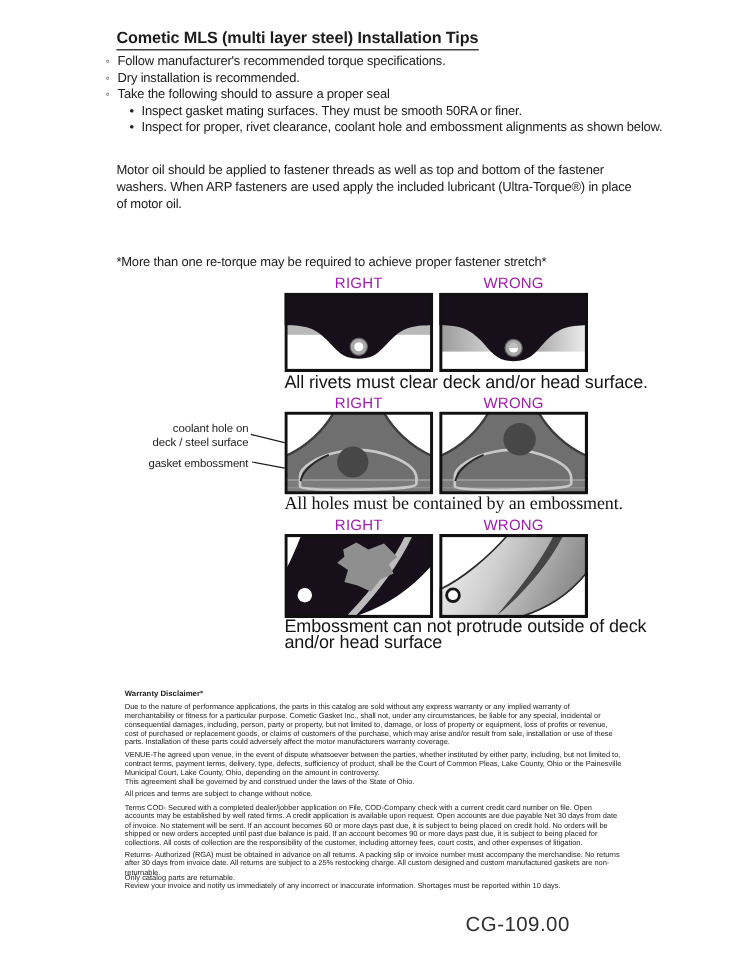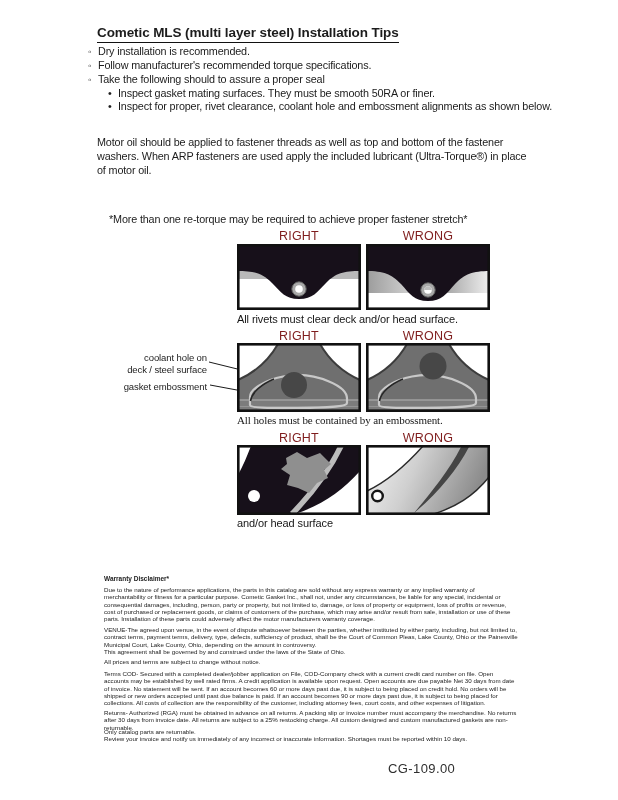--- a/index.html
+++ b/index.html
@@ -17,65 +17,65 @@
   .tips{font-size:10.8px;letter-spacing:-0.15px;line-height:12.9px;width:520px;}
   .tip-row{display:flex;}
   .tip-row .mk{width:10px;flex:0 0 10px;}
   .tip-row.lvl1 .mk::before{content:"◦";font-size:10px;}
   .tip-row.lvl2{margin-left:20px;}
   .tip-row.lvl2 .mk::before{content:"•";}
   
   .h2{font-size:12.5px;font-weight:bold;letter-spacing:-0.1px;}
   .body-p{font-size:10.8px;letter-spacing:-0.15px;line-height:14.2px;width:438px;}
   
-  .dg-label{width:124px;text-align:center;font-size:12.5px;letter-spacing:0.2px;color:#7f1d1d;}
-  .dg-caption{font-size:11px;letter-spacing:-0.1px;line-height:12.5px;color:#161616;}
+  .dg-label{width:124px;text-align:center;font-size:12.5px;letter-spacing:0.2px;color:#a21caf;}
+  .dg-caption{font-size:15px;letter-spacing:-0.1px;line-height:12.5px;color:#161616;}
   .callout{font-size:9.5px;letter-spacing:-0.1px;line-height:11.5px;text-align:right;width:110px;}
   svg.dg-box{display:block;}
   
   .disc{width:414px;color:#222;}
   .disc-h{font-size:6.5px;font-weight:bold;}
   .disc-p{font-size:6.2px;line-height:7.3px;letter-spacing:0;}
   .disc-p .blk{display:block;}
-  .pageno{font-size:13px;letter-spacing:0.4px;color:#2e2e2e;text-align:center;}
+  .pageno{font-size:17px;letter-spacing:0.4px;color:#2e2e2e;text-align:center;}
 </style>
 </head>
 <body>
 
 <div class="page">
 
   <div class="abs" style="left:97px;top:23px;">
     <span class="title">Cometic MLS (multi layer steel) Installation Tips</span>
   </div>
 
   <div class="abs tips" style="left:88px;top:45px;">
     <div class="tip-row lvl1">
       <span class="mk"></span>
+      <span>Follow manufacturer's recommended torque specifications.</span>
+    </div>
+    <div class="tip-row lvl1">
+      <span class="mk"></span>
       <span>Dry installation is recommended.</span>
     </div>
     <div class="tip-row lvl1">
       <span class="mk"></span>
-      <span>Follow manufacturer's recommended torque specifications.</span>
-    </div>
-    <div class="tip-row lvl1">
-      <span class="mk"></span>
       <span>Take the following should to assure a proper seal</span>
     </div>
     <div class="tip-row lvl2">
       <span class="mk"></span>
       <span>Inspect gasket mating surfaces.  They must be smooth 50RA or finer.</span>
     </div>
     <div class="tip-row lvl2">
       <span class="mk"></span>
       <span>Inspect for proper, rivet clearance, coolant hole and embossment alignments as shown below.</span>
     </div>
   </div>
 
   <div class="abs body-p" style="left:97px;top:135px;">Motor oil should be applied to fastener threads as well as top and bottom of the fastener washers. When ARP fasteners are used apply the included lubricant (Ultra-Torque®) in place of motor oil.</div>
-  <div class="abs body-p" style="left:97px;top:212px;margin-left:12px;">*More than one re-torque may be required to achieve proper fastener stretch*</div>
+  <div class="abs body-p" style="left:97px;top:212px;">*More than one re-torque may be required to achieve proper fastener stretch*</div>
 
   <div class="abs dg-label" style="left:237px;top:229px;">RIGHT</div>
   <div class="abs dg-label" style="left:366px;top:229px;">WRONG</div>
 
   <svg class="abs dg-box" style="left:237px;top:244px;" width="124" height="66" viewBox="0 0 124 66">
     <rect x="0" y="0" width="124" height="66" fill="#ffffff"></rect>
     <rect x="1" y="27" width="122" height="8" fill="#b9b9b9"></rect>
     <path d="M0,0 H124 V27 C106,27 99,29 89,39 C80,48 76,55 62,55 C48,55 44,48 35,39 C25,29 18,27 0,27 Z" fill="#17101a"></path>
     <circle cx="62" cy="45" r="7.2" fill="#a9a9a9" stroke="#5f5f5f" stroke-width="1"></circle>
     <circle cx="62" cy="45" r="3.8" fill="#ffffff"></circle>
@@ -175,20 +175,21 @@
       </linearGradient>
     </defs>
     <rect x="0" y="0" width="124" height="70" fill="#ffffff"></rect>
     <path d="M57,1 L123,1 L123,32 C107,52 89,62 68,69 L1,69 L1,46 C20,37 41,19 57,1 Z" fill="url(#g3)" stroke="#2a2a2a" stroke-width="1.4"></path>
     <path d="M103,2 C91,25 71,49 48,68 C63,50 83,26 95,2 Z" fill="#454545"></path>
     <circle cx="11.5" cy="51" r="5.3" fill="#ffffff" stroke="#161616" stroke-width="2.4"></circle>
     <rect x="1.3" y="1.3" width="121.4" height="67.4" fill="none" stroke="#111111" stroke-width="2.6"></rect>
   </svg>
 
   <div class="abs dg-caption" style="left:237px;top:517px;">
+    <span class="blk" style="display:block">Embossment can not protrude outside of deck</span>
     <span class="blk" style="display:block">and/or head surface</span>
   </div>
 
   <div class="abs disc disc-h" style="left:104px;top:575px;">Warranty Disclaimer*</div>
   <div class="abs disc disc-p" style="left:104px;top:586px;">Due to the nature of performance applications, the parts in this catalog are sold without any express warranty or any implied warranty of merchantability or fitness for a particular purpose.  Cometic Gasket Inc., shall not, under any circumstances, be liable for any special, incidental or consequential damages, including, person, party or property, but not limited to, damage, or loss of property or equipment, loss of profits or revenue, cost of purchased or replacement goods, or claims of customers of the purchase, which may arise and/or result from sale, installation or use of these parts.  Installation of these parts could adversely affect the motor manufacturers warranty coverage.</div>
   <div class="abs disc disc-p" style="left:104px;top:626px;">
     <span class="blk">VENUE-The agreed upon venue, in the event of dispute whatsoever between the parties, whether instituted by either party, including, but not limited to, contract terms, payment terms, delivery, type, defects, sufficiency of product, shall be the Court of Common Pleas, Lake County, Ohio or the Painesville Municipal Court, Lake County, Ohio, depending on the amount in controversy.</span>
     <span class="blk">This agreement shall be governed by and construed under the laws of the State of Ohio.</span>
   </div>
   <div class="abs disc disc-p" style="left:104px;top:658px;">All prices and terms are subject to change without notice.</div>

